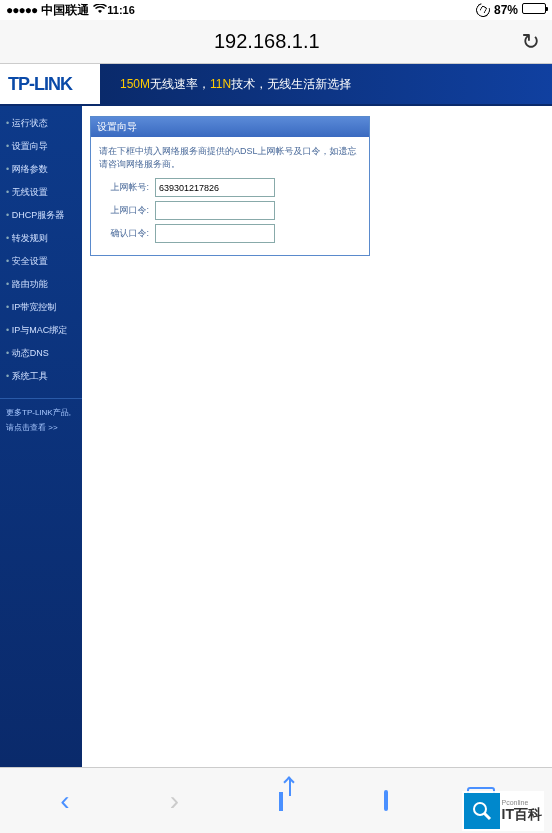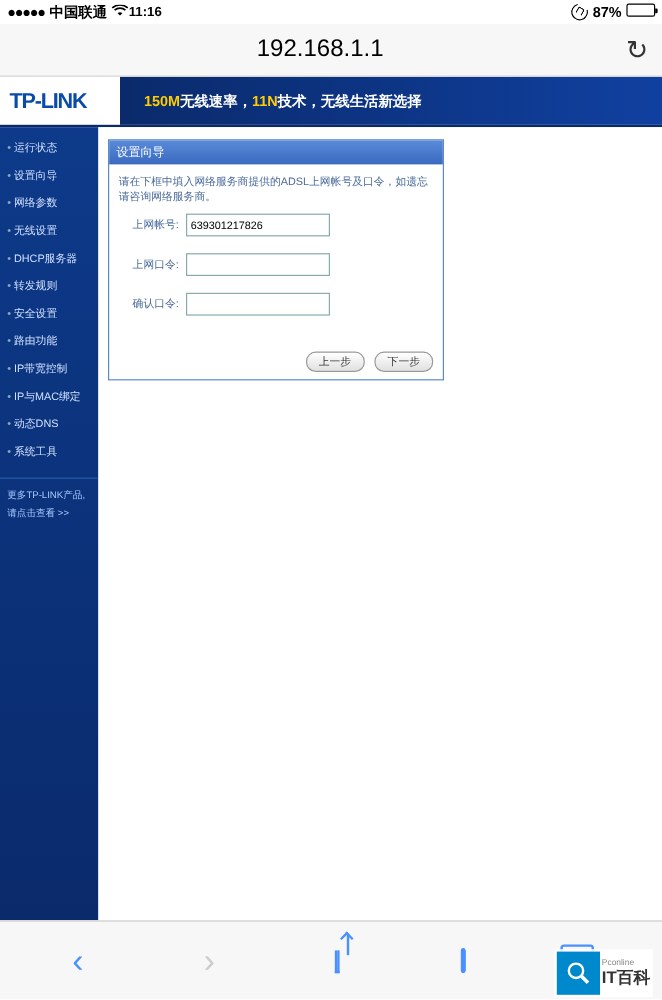--- a/index.html
+++ b/index.html
@@ -13,34 +13,34 @@
 .lock-rot:after{content:"";position:absolute;top:2px;left:3px;width:4px;height:5px;border:1px solid #000;border-radius:2px 2px 0 0;border-bottom:none}
 .battery{width:24px;height:11px;border:1px solid #000;border-radius:2px;position:relative}
 .battery:after{content:"";position:absolute;right:-3px;top:3px;width:2px;height:4px;background:#000;border-radius:0 1px 1px 0}
 .battery-fill{background:#000;height:100%;width:87%}
 .url-bar{height:44px;background:#f7f7f7;border-bottom:1px solid #ccc;display:flex;align-items:center;padding:0 12px}
 .url-text{flex:1;text-align:center;font-size:20px;color:#000}
 .reload{font-size:22px;color:#333}
 .router-page{height:703px;background:#fff;position:relative;overflow:hidden}
 .router-header{height:42px;background:linear-gradient(to right,#fff 0,#fff 100px,#0a2a6b 100px,#1040a0 100%);display:flex;align-items:center;border-bottom:2px solid #0a2a6b}
 .logo{width:100px;font-size:18px;font-weight:bold;color:#0a4aa8;padding-left:8px;letter-spacing:-1px}
-.header-slogan{flex:1;color:#fff;font-size:12px;font-weight:bold;padding-left:20px}
+.header-slogan{flex:1;color:#fff;font-size:12px;font-weight:normal;padding-left:20px}
 .header-slogan .hl{color:#ffcc00}
 .router-body{display:flex;height:calc(100% - 42px)}
 .sidebar{width:82px;background:linear-gradient(to bottom,#0d3a8a,#0a2a6b);padding-top:6px}
 .nav-item{color:#d0e0ff;font-size:9px;padding:5px 6px;cursor:pointer;white-space:nowrap}
 .nav-item:before{content:"• ";color:#8ab}
 .nav-more{color:#a8c8ff;font-size:8px;padding:8px 6px 2px;margin-top:10px;border-top:1px solid #2a5aa8}
 .nav-more2{color:#a8c8ff;font-size:8px;padding:2px 6px}
 .main-area{flex:1;background:#fff;padding:10px 8px}
 .panel{border:1px solid #5a8acc;width:280px}
 .panel-title{background:linear-gradient(to bottom,#5a8ad8,#3a6ac0);color:#fff;font-size:10px;padding:3px 6px}
 .panel-body{padding:8px;font-size:9px;color:#4a6a9a}
 .instruction{margin-bottom:8px;line-height:1.4}
-.form-row{display:flex;align-items:center;margin-bottom:14px}
+.form-row{display:flex;align-items:center;margin-bottom:4px}
 .form-label{width:56px;text-align:right;padding-right:6px}
 .form-input{flex:1;max-width:120px;border:1px solid #8aa;height:19px;font-size:9px;padding:0 3px}
 .panel-footer{text-align:right;padding:6px 8px}
 .btn{display:inline-block;background:linear-gradient(to bottom,#fff,#e0e0e0);border:1px solid #999;border-radius:8px;font-size:9px;padding:1px 10px;margin-left:4px;cursor:pointer;color:#333}
 .bottom-bar{position:absolute;bottom:0;left:0;right:0;height:66px;background:#f7f7f7;border-top:1px solid #ccc;display:flex;align-items:center;justify-content:space-around;padding:0 10px}
 .bb-icon{color:#4a90ff;font-size:28px;font-weight:300}
 .bb-icon.disabled{color:#ccc}
 .watermark{position:absolute;bottom:2px;right:8px;display:flex;align-items:center;gap:2px;background:rgba(255,255,255,0.9);padding:2px}
 .wm-badge{width:36px;height:36px;background:#0088cc;display:flex;align-items:center;justify-content:center}
 .wm-text{font-size:14px;font-weight:bold;color:#333}
@@ -114,24 +114,20 @@
           </div>
           <div class="form-row">
             <span class="form-label">上网口令:</span>
             <input class="form-input" type="password" value="" style="">
           </div>
           <div class="form-row">
             <span class="form-label">确认口令:</span>
             <input class="form-input" type="password" value="" style="">
           </div>
         </div>
-        <div class="panel-footer">
-          <span class="btn">上一步</span>
-          <span class="btn">下一步</span>
-        </div>
       </div>
     </div>
   </div>
 </div>
 
 <div class="bottom-bar">
   <span class="bb-icon">‹</span>
   <span class="bb-icon disabled">›</span>
   <span><span class="share-icon"></span></span>
   <span><span class="book-icon"></span></span>

